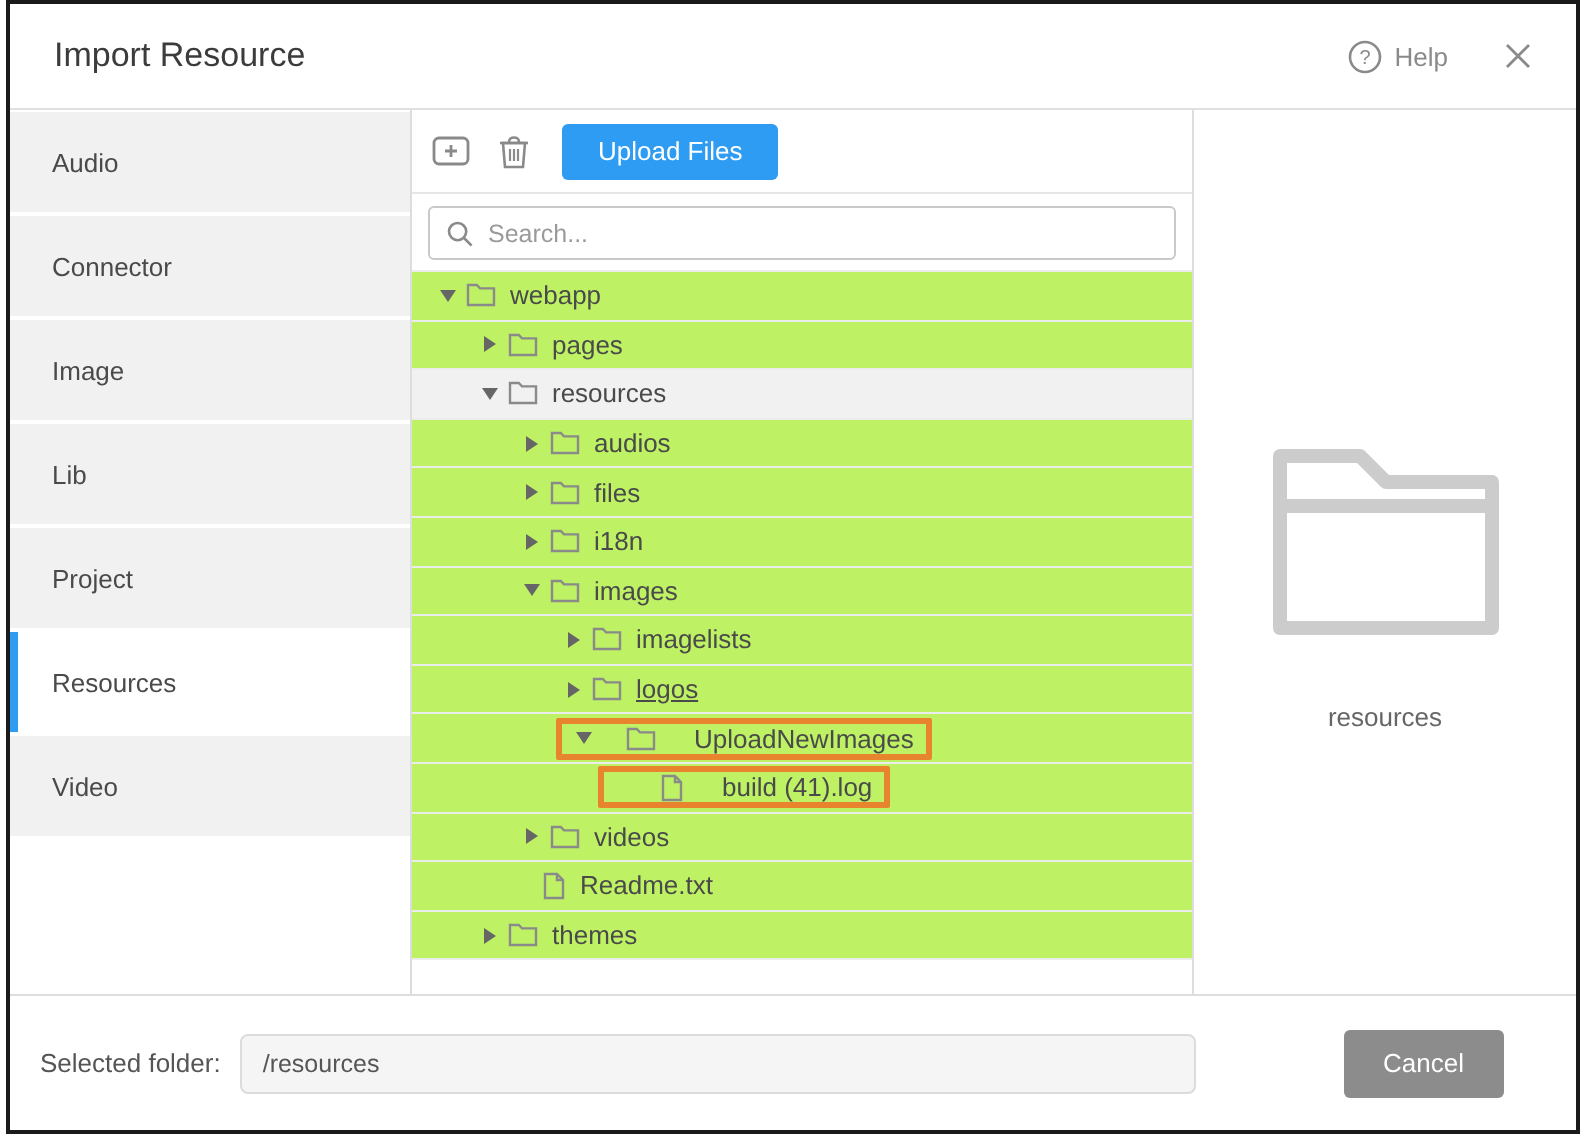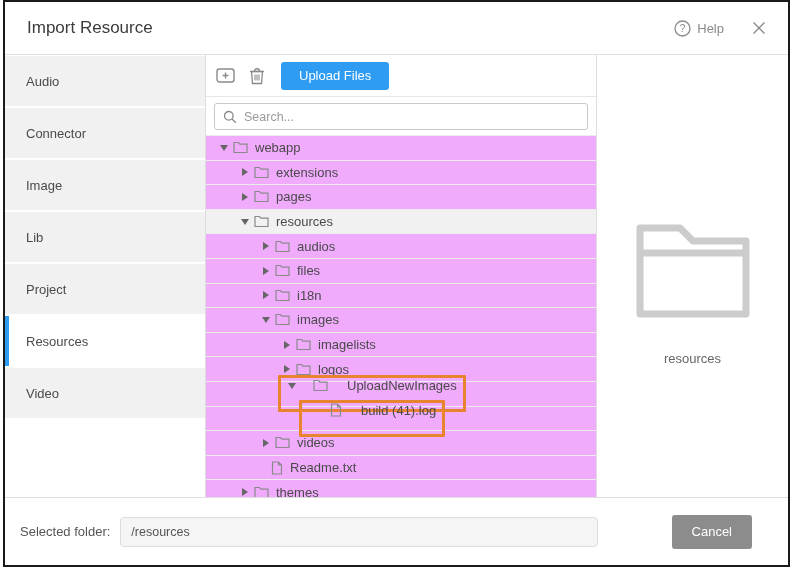--- a/index.html
+++ b/index.html
@@ -45,25 +45,25 @@
   }
   .search-box input {
     border: none; outline: none; flex: 1; font-size: 12.5px; color: #555;
     font-family: "Liberation Sans", sans-serif; background: transparent;
   }
   .search-box input::placeholder { color: #9a9a9a; }
   
   .tree { flex: 1 1 auto; overflow: hidden; border-top: 1px solid #ececec; }
   .tree-row {
     height: 24.6px; display: flex; align-items: center; border-bottom: 1px solid #ececec;
-    font-size: 13px; color: #4a4a4a; cursor: pointer; background: #f0abfc;
+    font-size: 13px; color: #4a4a4a; cursor: pointer; background: #bef264;
   }
   .tree-row.selected { background: #f1f1f1; }
   .node-inner { display: flex; align-items: center; }
-  .node-inner.hl { border: 3px solid var(--orange); padding: 0 6px 16px 2px; border-radius: 1px; gap: 12px; }
+  .node-inner.hl { border: 3px solid var(--orange); padding: 0 6px 0 2px; border-radius: 1px; gap: 12px; }
   .caret { width: 18px; display: flex; justify-content: center; align-items: center; flex: 0 0 18px; }
   .caret .tri-down { width: 0; height: 0; border-left: 4.5px solid transparent; border-right: 4.5px solid transparent; border-top: 6px solid #666; }
   .caret .tri-right { width: 0; height: 0; border-top: 4.5px solid transparent; border-bottom: 4.5px solid transparent; border-left: 6px solid #666; }
   .node-icon { display: flex; align-items: center; margin-right: 7px; }
   .node-label { white-space: nowrap; }
   
   .preview { flex: 1 1 auto; display: flex; flex-direction: column; align-items: center; background: #fff; }
   .big-folder { margin-top: 168px; }
   .preview-label { margin-top: 32px; font-size: 13px; color: #666; }
   
@@ -181,33 +181,20 @@
           <div class="tree-row" style="padding-left: 30px;">
             <span class="node-inner">
               <span class="caret">
                 <span class="tri-right"></span>
               </span>
               <span class="node-icon">
                 <svg width="15" height="13" viewBox="0 0 15 13">
                   <path d="M1 11.5 V1.5 H5.4 L7 3.2 H14 V11.5 Z" fill="none" stroke="#8a8a8a" stroke-width="1.2"></path>
                 </svg>
               </span>
-              <span class="node-label">extensions</span>
-            </span>
-          </div>
-          <div class="tree-row" style="padding-left: 30px;">
-            <span class="node-inner">
-              <span class="caret">
-                <span class="tri-right"></span>
-              </span>
-              <span class="node-icon">
-                <svg width="15" height="13" viewBox="0 0 15 13">
-                  <path d="M1 11.5 V1.5 H5.4 L7 3.2 H14 V11.5 Z" fill="none" stroke="#8a8a8a" stroke-width="1.2"></path>
-                </svg>
-              </span>
               <span class="node-label">pages</span>
             </span>
           </div>
           <div class="tree-row selected" style="padding-left: 30px;">
             <span class="node-inner">
               <span class="caret">
                 <span class="tri-down"></span>
               </span>
               <span class="node-icon">
                 <svg width="15" height="13" viewBox="0 0 15 13">

